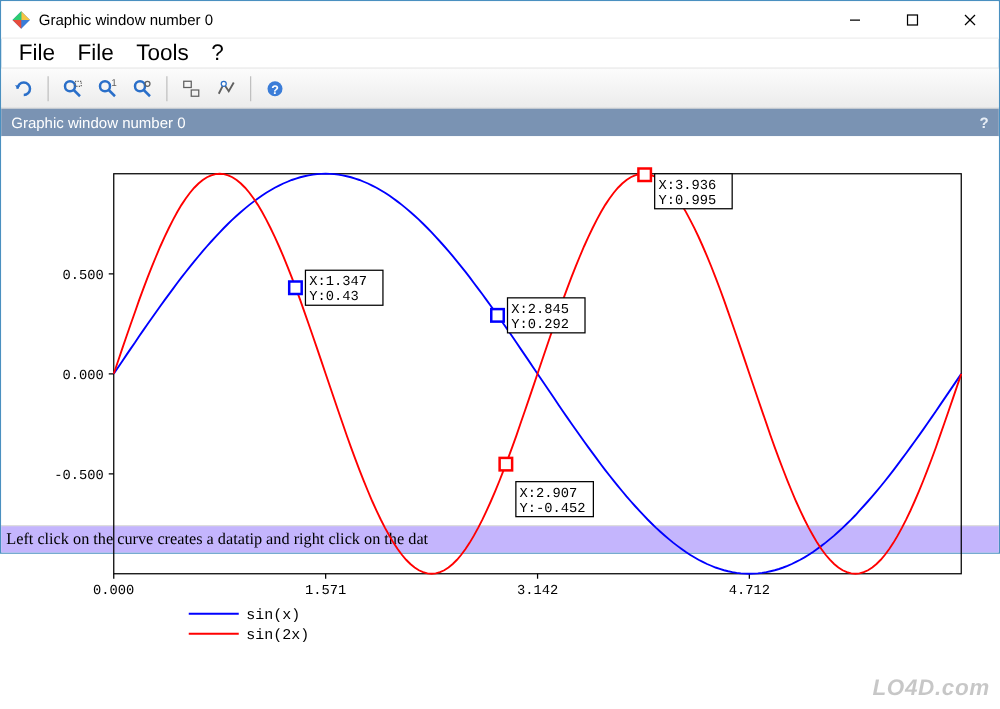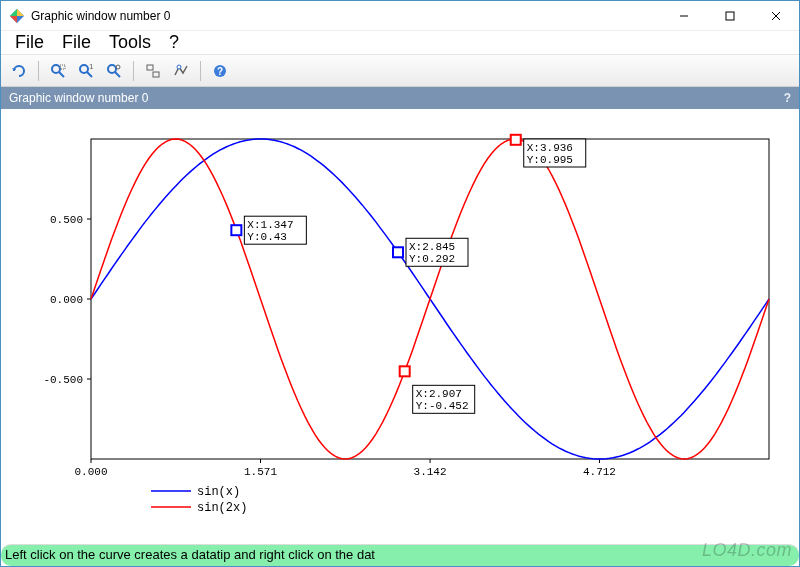--- a/index.html
+++ b/index.html
@@ -1,39 +1,39 @@
 <!DOCTYPE html>
 <html><head>
 <meta charset="utf-8">
 <style>
   * { box-sizing: border-box; margin: 0; padding: 0; }
   body { font-family: 'Segoe UI', Tahoma, sans-serif; font-size: 13px; background: #fff; width: 800px; height: 567px; overflow: hidden; position: relative; }
-  .window { width: 800px; height: 567px; border: 1px solid #4a90c0; display: flex; flex-direction: column; background: #fff; }
+  .window { width: 800px; height: 443px; border: 1px solid #4a90c0; display: flex; flex-direction: column; background: #fff; }
   .titlebar { height: 30px; display: flex; align-items: center; padding: 0 0 0 8px; background: #fff; border-bottom: 1px solid #eee; }
   .titlebar .app-icon { width: 16px; height: 16px; margin-right: 6px; }
   .titlebar .title { flex: 1; font-size: 12px; color: #000; }
   .winbtns { display: flex; height: 100%; }
   .winbtn { width: 46px; height: 30px; display: flex; align-items: center; justify-content: center; cursor: pointer; }
   .menubar { height: 24px; display: flex; align-items: center; padding: 0 6px; gap: 2px; border-bottom: 1px solid #e5e5e5; }
   .menuitem { padding: 2px 8px; cursor: pointer; font-size: 18px; }
   .toolbar { height: 32px; display: flex; align-items: center; padding: 0 6px; gap: 4px; background: linear-gradient(#fcfcfc, #ececec); border-bottom: 1px solid #d0d0d0; }
   .tbtn { width: 24px; height: 24px; border: 1px solid transparent; border-radius: 3px; display: flex; align-items: center; justify-content: center; cursor: pointer; }
   .tsep { width: 1px; height: 20px; background: #c0c0c0; margin: 0 3px; }
   .banner { height: 22px; background: #7a93b3; color: #fff; display: flex; align-items: center; padding: 0 8px; font-size: 12px; }
   .banner .spacer { flex: 1; }
   .banner .qmark { cursor: pointer; font-weight: bold; color: #e8eef6; }
   .plotarea { flex: 1; background: #fff; position: relative; }
-  .status { height: 22px; border-top: 1px solid #ddd; background: #86efac; font-family: Liberation Sans, sans-serif; font-size: 13px; padding: 2px 4px; white-space: nowrap; overflow: hidden; border-radius: 10px; }
+  .status { height: 22px; border-top: 1px solid #ddd; background: #c4b5fd; font-family: Liberation Serif, serif; font-size: 13px; padding: 2px 4px; white-space: nowrap; overflow: hidden; }
   svg.chart { position: absolute; left: 0; top: 0; }
   .axis-tick { font-size: 11px; font-family: 'Courier New', monospace; fill: #000; }
   .legend-label { font-size: 12px; font-family: 'Courier New', monospace; fill: #000; }
   .datatip-box { fill: #fff; stroke: #000; stroke-width: 1; }
   .datatip-text { font-size: 11px; font-family: 'Courier New', monospace; fill: #000; }
   .datatip-marker { fill: #fff; stroke-width: 2; }
-  .watermark { position: absolute; right: 8px; bottom: 6px; color: rgba(0,0,0,0.22); font-size: 18px; font-weight: normal; font-style: italic; letter-spacing: 0.5px; pointer-events: none; }
+  .watermark { position: absolute; right: 8px; bottom: 6px; color: rgba(0,0,0,0.22); font-size: 18px; font-weight: bold; font-style: italic; letter-spacing: 0.5px; pointer-events: none; }
 </style>
 </head>
 <body>
 
 <div class="window">
 
   <div class="titlebar">
     <span class="app-icon">
       <svg viewBox="0 0 16 16" width="16" height="16">
         <polygon points="8,1 15,8 8,15 1,8" fill="#3b7dd8"></polygon>

